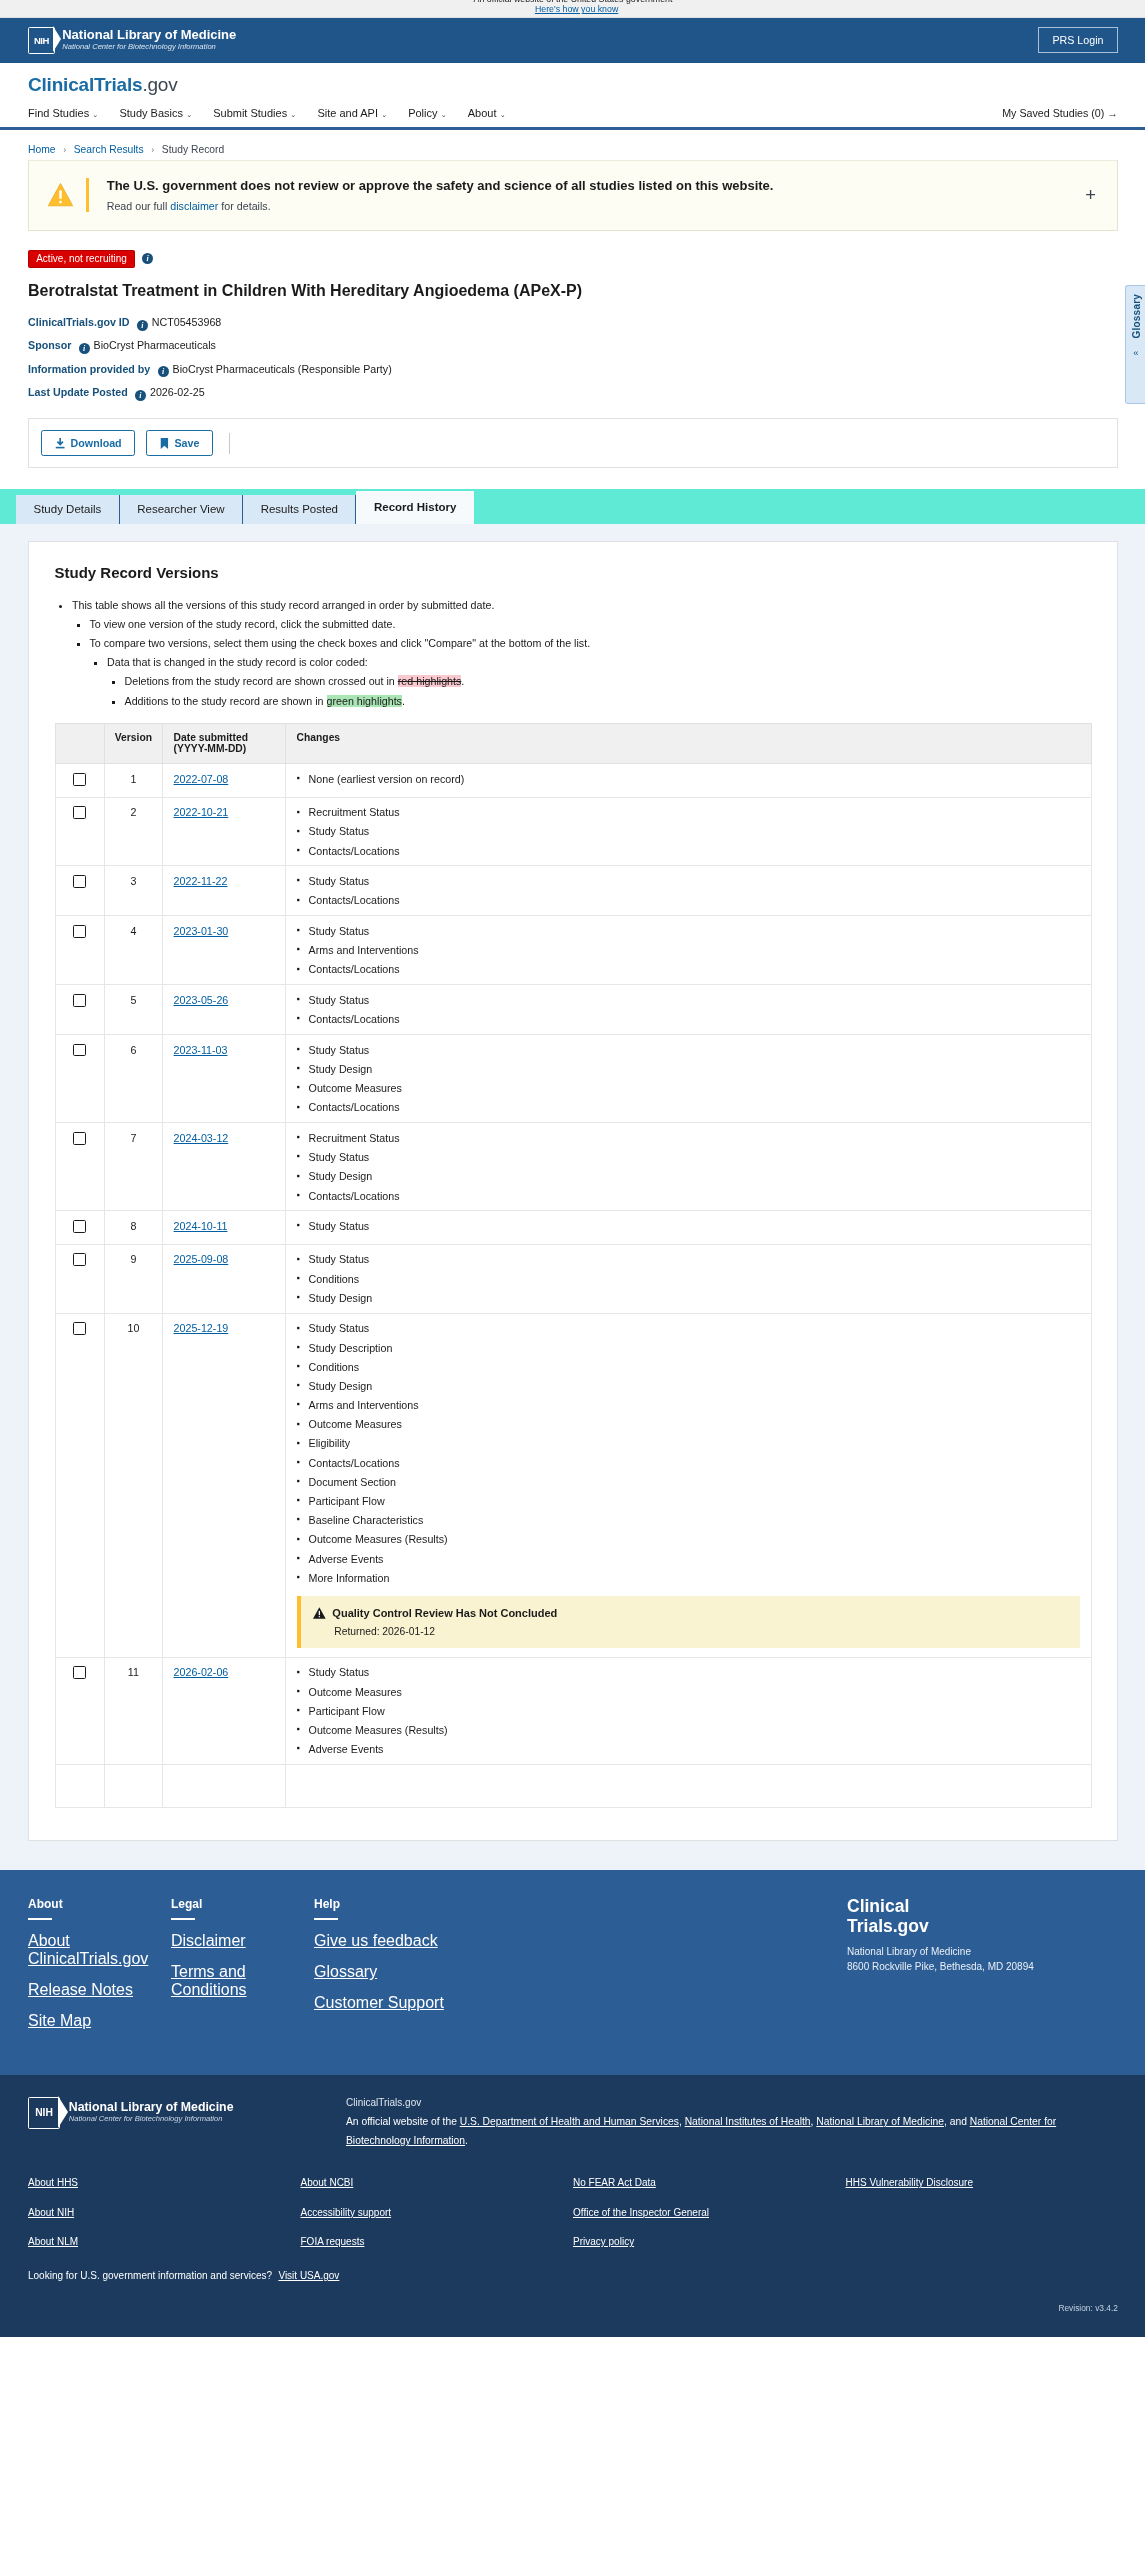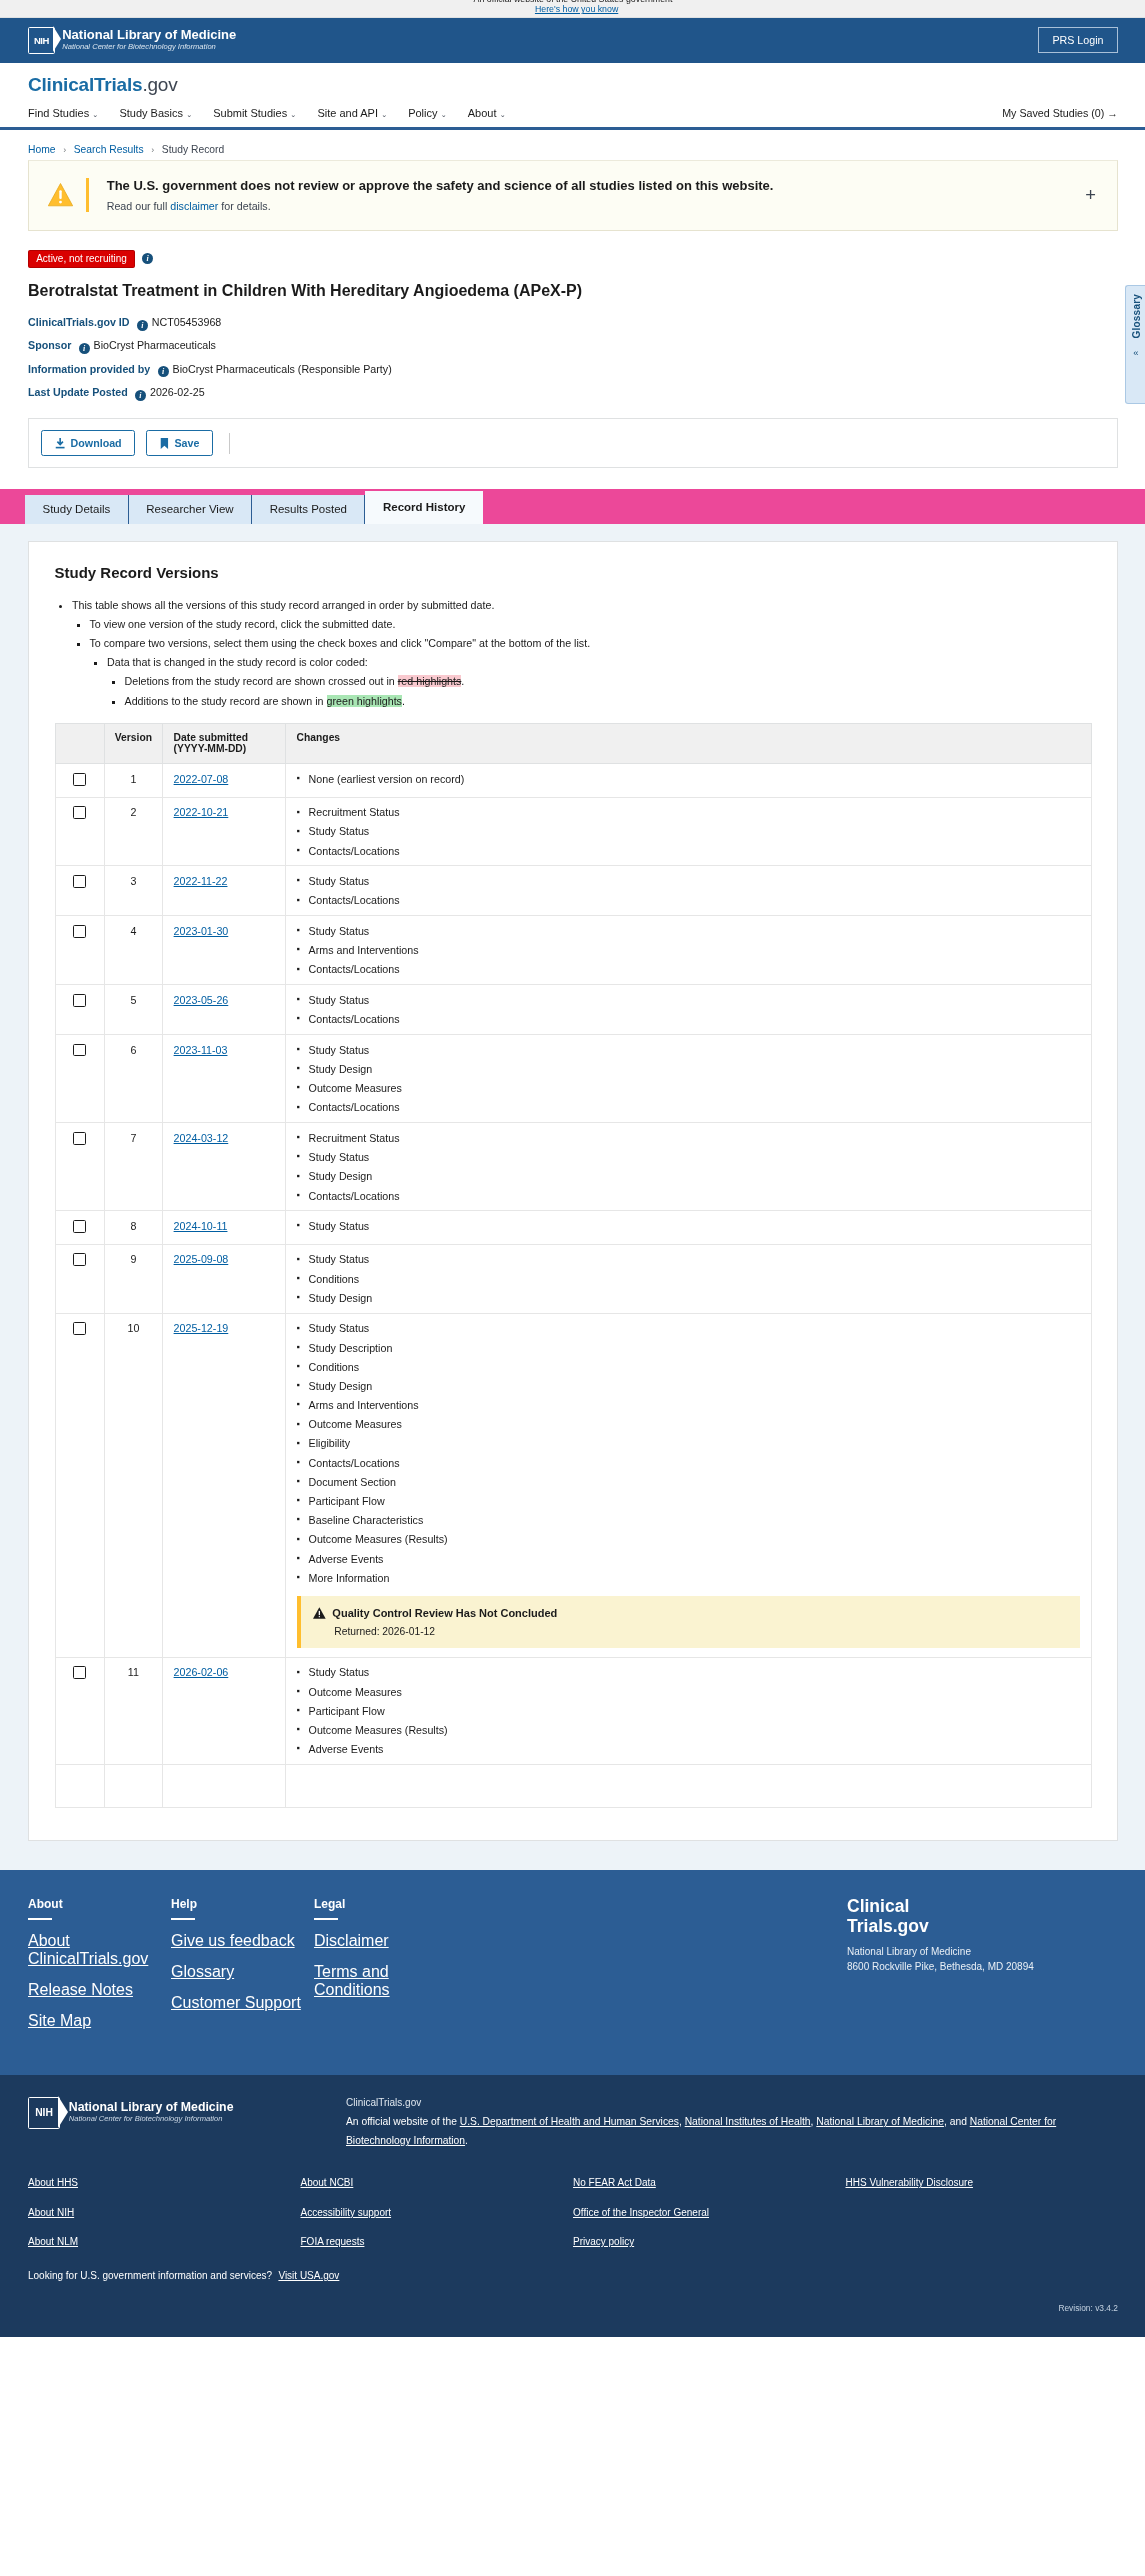--- a/index.html
+++ b/index.html
@@ -126,21 +126,21 @@
   }
   .act-btn {
     display:inline-flex; align-items:center; gap:5.6px;
     border:0.8px solid #1a6ca4; color:#1a6ca4; background:#fff;
     font-size:10.7px; font-weight:bold; padding:6.4px 12.7px; border-radius:2.4px; cursor:pointer;
     font-family:inherit;
   }
   .act-sep { width:0.8px; height:21px; background:#c9c9c9; margin-left:4.8px;}
 
   
-  .tabstrip { background:#ec4899; margin-top:21px; padding:0 25px; display:flex; align-items:flex-end; height:35px;}
+  .tabstrip { background:#5eead4; margin-top:21px; padding:0 16px; display:flex; align-items:flex-end; height:35px;}
   .tab {
     background:#d9e8f6; color:#1b1b1b; font-size:11.5px; padding:8px 17.5px;
     border-right:0.8px solid #2c5d94; cursor:pointer; height:29px; display:flex; align-items:center;
   }
   .tab.active { background:#f6fafd; font-weight:bold; height:33px; border-right:none;}
 
   
   .page-bg { background:#edf3f8; padding:17.5px 28px 29px 28px; }
   .card { background:#fff; border:0.8px solid #dfe1e2; padding:22px 25.5px 32px 25.5px;}
   .card h2 { font-size:15px; margin:0 0 17.5px 0; color:#1b1b1b;}
@@ -530,31 +530,31 @@
 <div class="footer-main">
   <div class="cols">
     <div class="fcol">
       <h3>About</h3>
       <div class="rule"></div>
       <a>About ClinicalTrials.gov</a>
       <a>Release Notes</a>
       <a>Site Map</a>
     </div>
     <div class="fcol">
+      <h3>Legal</h3>
+      <div class="rule"></div>
+      <a>Disclaimer</a>
+      <a>Terms and Conditions</a>
+    </div>
+    <div class="fcol">
       <h3>Help</h3>
       <div class="rule"></div>
       <a>Give us feedback</a>
       <a>Glossary</a>
       <a>Customer Support</a>
-    </div>
-    <div class="fcol">
-      <h3>Legal</h3>
-      <div class="rule"></div>
-      <a>Disclaimer</a>
-      <a>Terms and Conditions</a>
     </div>
   </div>
   <div class="footer-brand">
     <div class="fb-logo">
       <span>Clinical</span><br><span>Trials.gov</span>
     </div>
     <div class="fb-txt">National Library of Medicine</div>
     <div class="fb-txt">8600 Rockville Pike, Bethesda, MD 20894</div>
   </div>
 </div>

